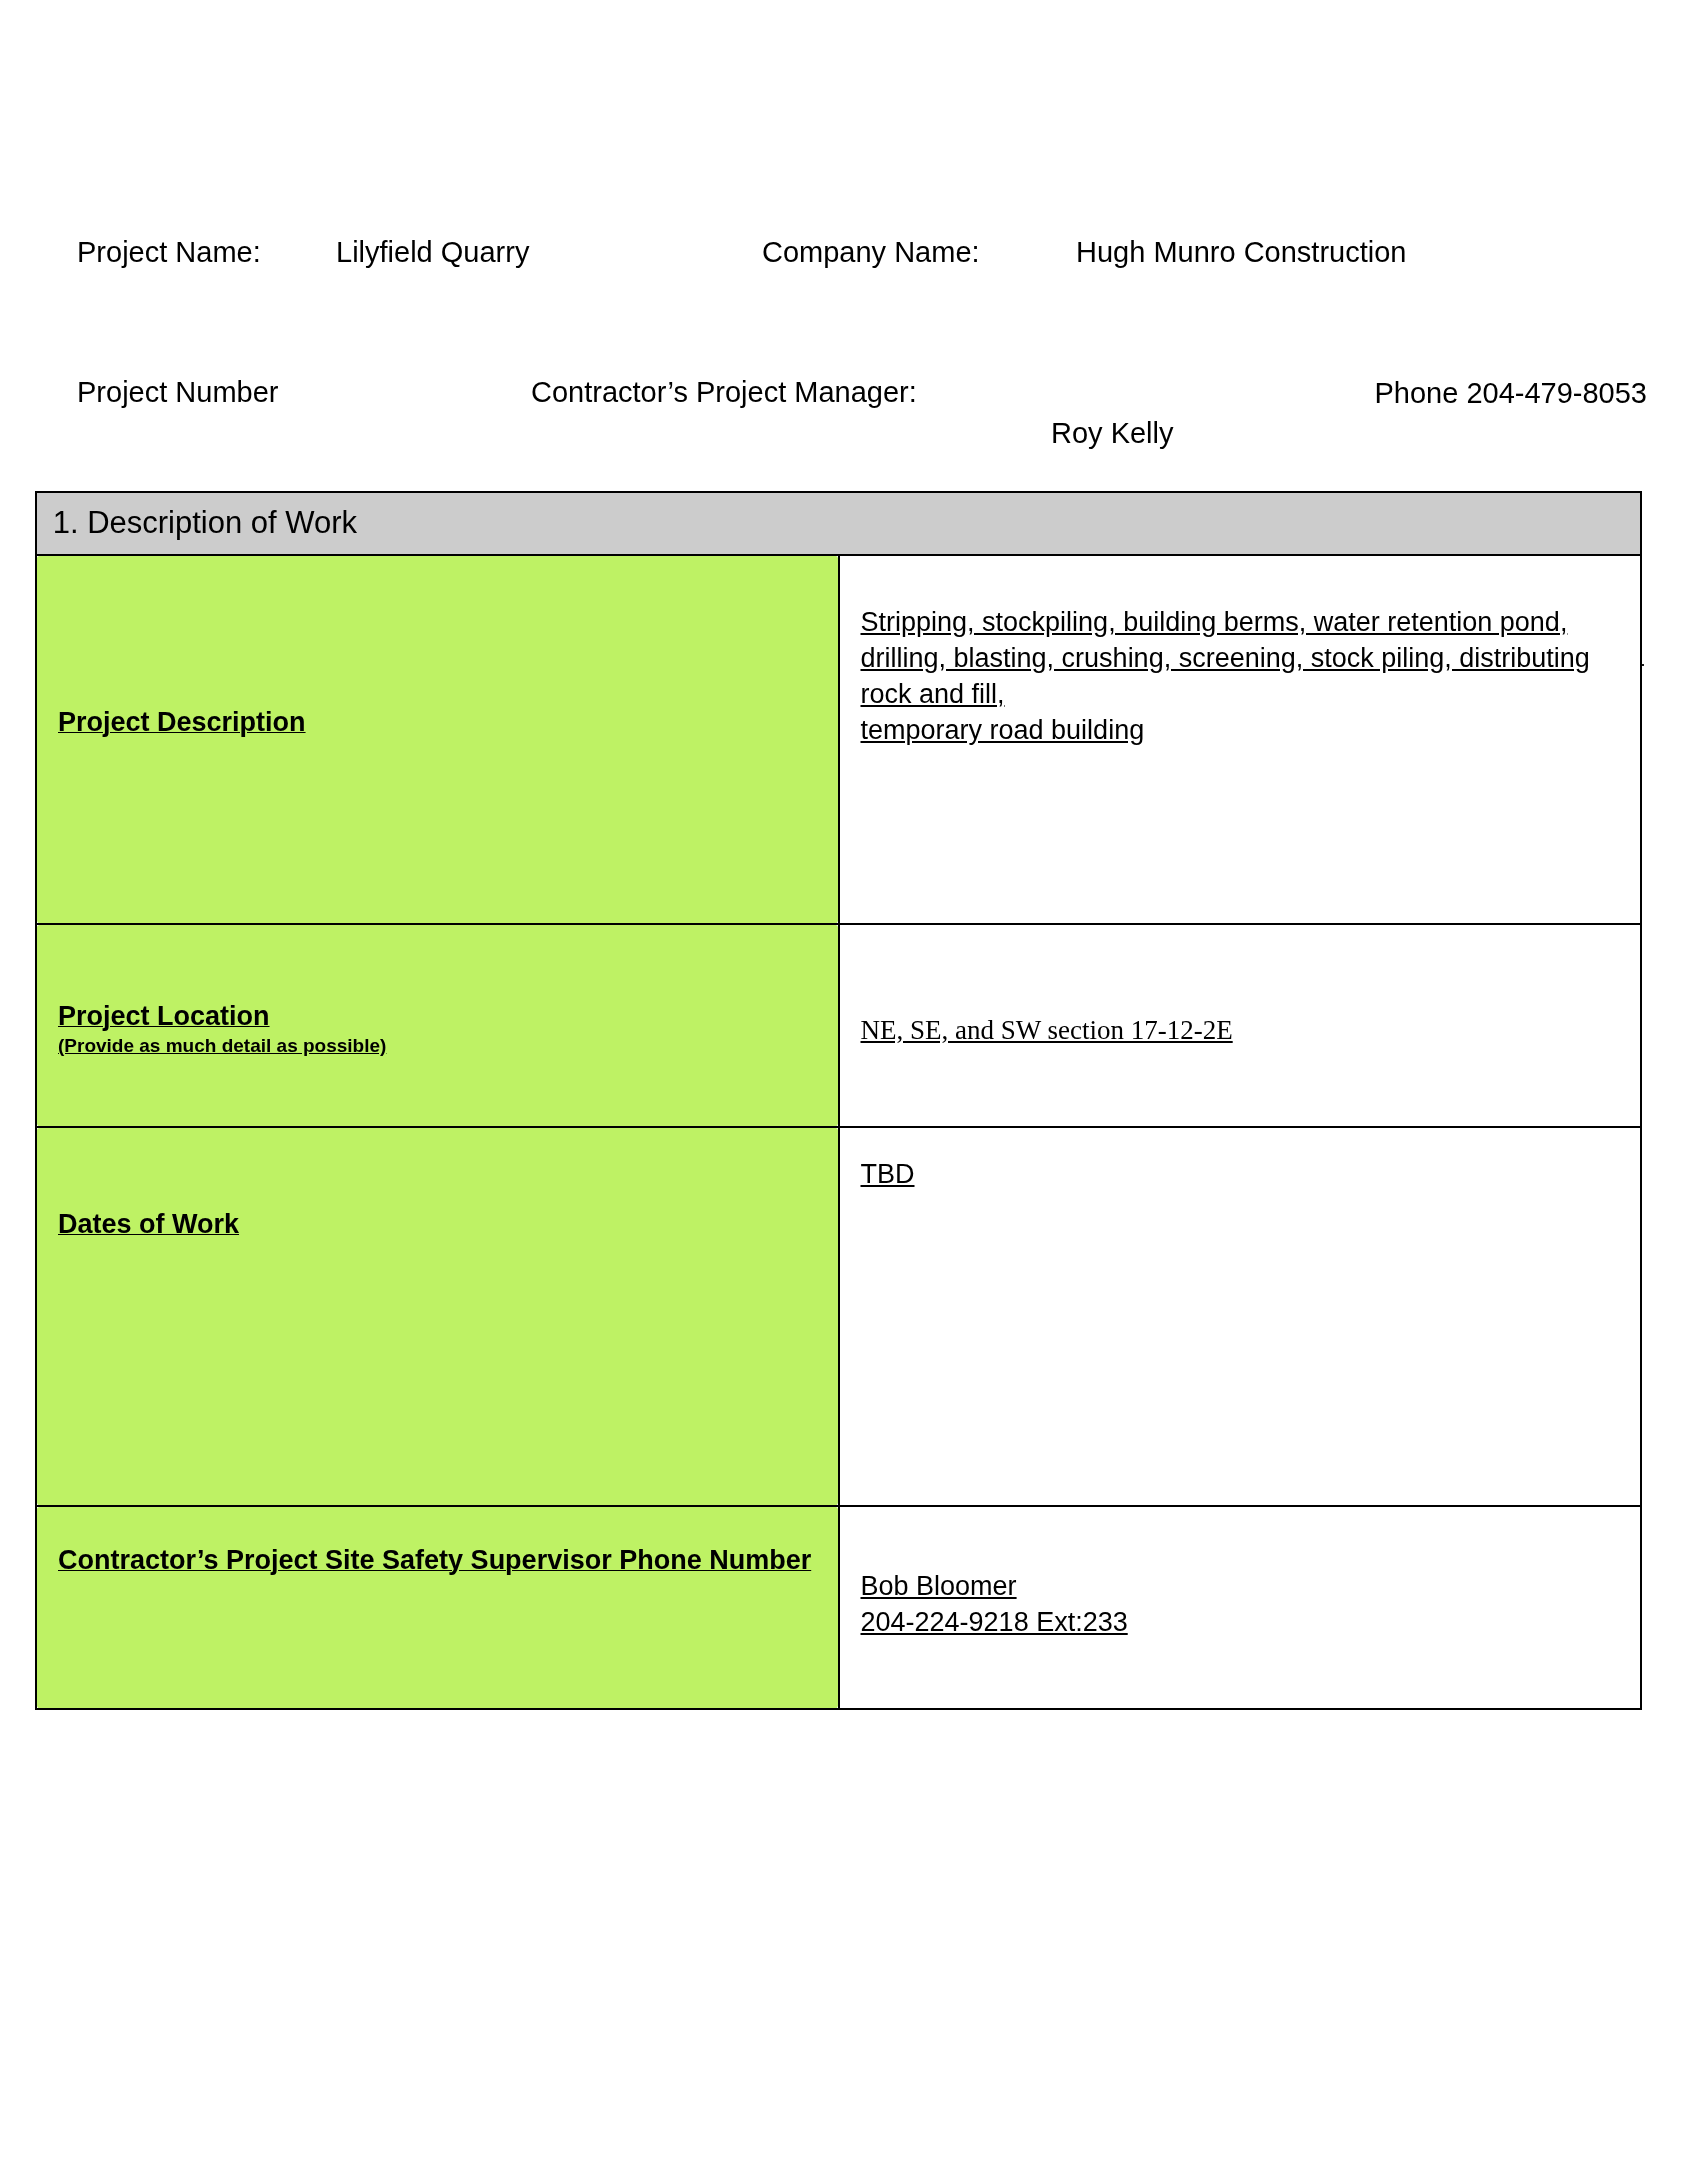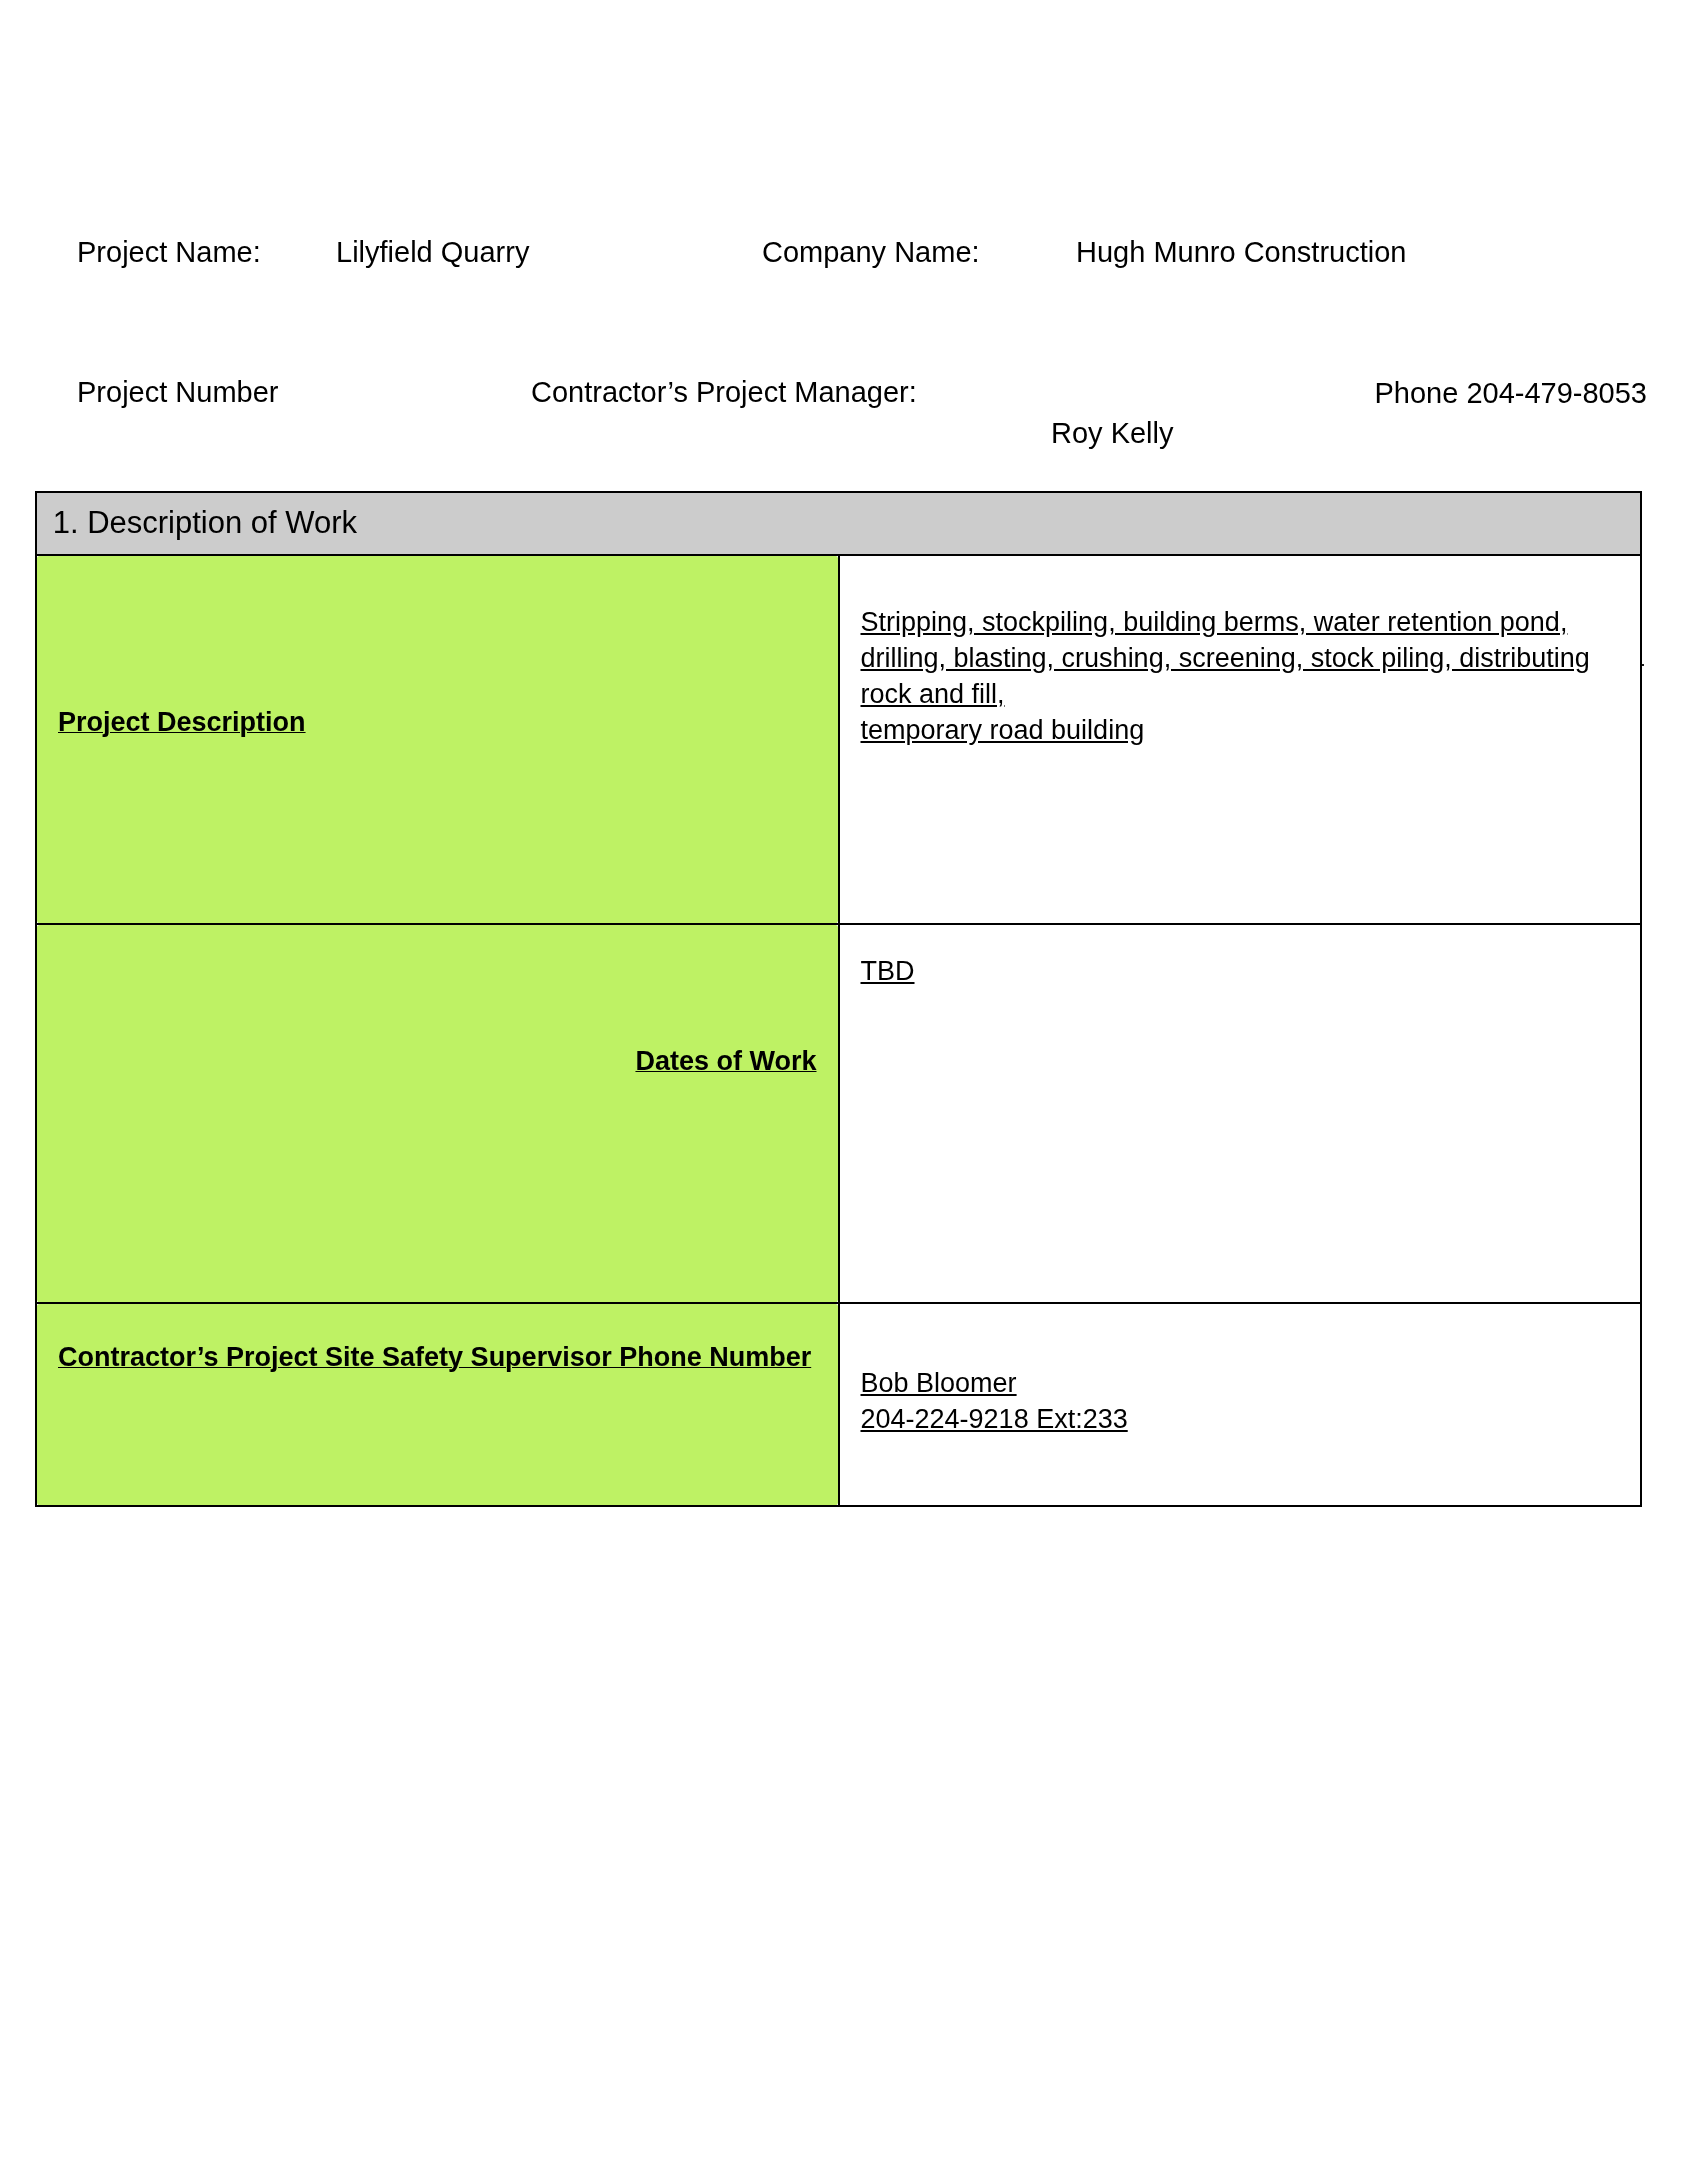--- a/index.html
+++ b/index.html
@@ -148,21 +148,21 @@
 
   
   .row-desc  .col-label .inner { padding-top: 150px; }
   .row-desc  .col-value .inner { padding-top: 48px; }
   .row-desc  td { height: 367px; }
 
   .row-loc   .col-label .inner { padding-top: 75px; }
   .row-loc   .col-value .inner { padding-top: 87px; }
   .row-loc   td { height: 201px; }
 
-  .row-dates .col-label .inner { padding-top: 120px; text-align: right; }
+  .row-dates .col-label .inner { padding-top: 80px; }
   .row-dates .col-value .inner { padding-top: 28px; }
   .row-dates td { height: 377px; }
 
   .row-super .col-label .inner { padding-top: 37px; }
   .row-super .col-value .inner { padding-top: 61px; }
   .row-super td { height: 201px; }
 
   .inner { padding-left: 21px; padding-right: 21px; text-decoration: underline; }
 </style>
 </head>
@@ -206,20 +206,33 @@
           </div>
         </td>
         <td class="col-value">
           <div class="inner">
             <div class="val-text" style="white-space: pre-line;">Stripping, stockpiling, building berms, water retention pond, drilling, blasting, crushing, screening, stock piling, distributing rock and fill,
 temporary road building</div>
           </div>
         </td>
       </tr>
 
+      <tr class="row-loc">
+        <td class="col-label">
+          <div class="inner">
+            <span class="lbl-text">Project Location</span>
+            <span class="lbl-sub">(Provide as much detail as possible)</span>
+          </div>
+        </td>
+        <td class="col-value">
+          <div class="inner">
+            <div class="val-serif">NE, SE, and SW section 17-12-2E</div>
+          </div>
+        </td>
+      </tr>
 
       <tr class="row-dates">
         <td class="col-label">
           <div class="inner">
             <span class="lbl-text">Dates of Work</span>
           </div>
         </td>
         <td class="col-value">
           <div class="inner">
             <div class="val-text">TBD</div>

